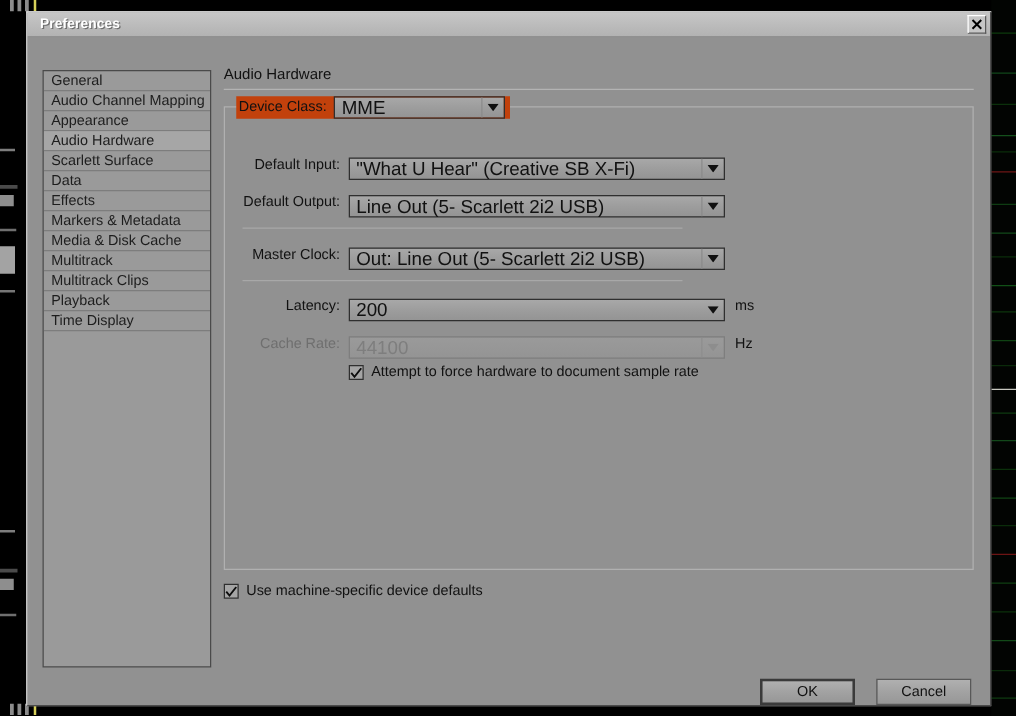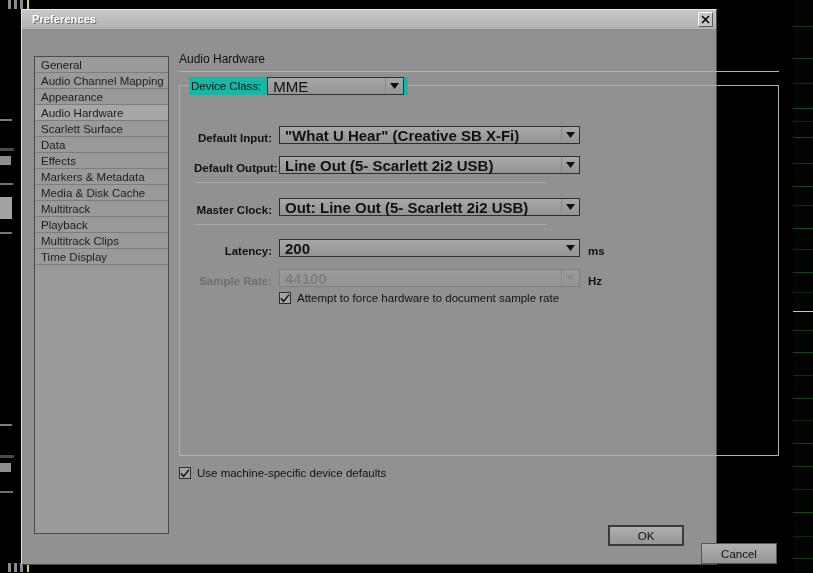--- a/index.html
+++ b/index.html
@@ -61,21 +61,21 @@
   .bottom-ticks {
     position: absolute;
     left: 8px; bottom: 0px;
     height: 10px;
   }
 
   
   #preferences-dialog {
     position: absolute;
     left: 21px; top: 9px;
-    width: 696px; height: 556px;
+    width: 772px; height: 556px;
     background: #919191;
     border-top: 1px solid #e8e8e8;
     border-left: 1px solid #e0e0e0;
     border-right: 1px solid #4e4e4e;
     border-bottom: 1px solid #4a4a4a;
     box-sizing: border-box;
   }
   .titlebar {
     position: relative;
     height: 19px;
@@ -163,39 +163,38 @@
     position: relative;
     width: 600px;
     height: 371px;
     border: 1px solid #b0b0b0;
     box-sizing: border-box;
   }
   .group-legend {
     position: absolute;
     left: 9px; top: -9px;
     height: 18px;
-    background: #14b8a6;
+    background: #c2410c;
     padding: 0 4px 0 2px;
     display: flex;
     align-items: center;
     gap: 6px;
     white-space: nowrap;
   }
   .group-legend .lbl {
     font-size: 11.5px;
     color: #111;
   }
 
   
   .form-row {
     position: absolute;
     display: flex;
-    align-items: flex-end;
+    align-items: flex-start;
     white-space: nowrap;
-    font-weight: bold;
   }
   .row-label {
     font-size: 11.5px;
     color: #111;
     text-align: right;
     margin-right: 7px;
   }
   .row-label.disabled { color: #6f6f6f; }
   .unit-label {
     font-size: 11.5px;
@@ -369,22 +368,22 @@
       <div class="category-item">General</div>
       <div class="category-item">Audio Channel Mapping</div>
       <div class="category-item">Appearance</div>
       <div class="category-item selected">Audio Hardware</div>
       <div class="category-item">Scarlett Surface</div>
       <div class="category-item">Data</div>
       <div class="category-item">Effects</div>
       <div class="category-item">Markers &amp; Metadata</div>
       <div class="category-item">Media &amp; Disk Cache</div>
       <div class="category-item">Multitrack</div>
+      <div class="category-item">Multitrack Clips</div>
       <div class="category-item">Playback</div>
-      <div class="category-item">Multitrack Clips</div>
       <div class="category-item">Time Display</div>
     </div>
 
     <div id="settings-pane">
 
       <div class="pane-title">Audio Hardware</div>
       <div class="pane-title-rule"></div>
 
       <div id="device-class-group">
 
@@ -447,21 +446,21 @@
             <span class="combo-arrow">
               <svg width="9" height="6" viewBox="0 0 9 6">
                   <path d="M0 0 L9 0 L4.5 6 Z" fill="#101010"></path>
                 </svg>
             </span>
           </div>
           <span class="unit-label">ms</span>
         </div>
 
         <div class="form-row" style="left:14px; top:183px;">
-          <span class="row-label disabled" style="width:78px;">Sample Rate:</span>
+          <span class="row-label disabled" style="width:78px;">Cache Rate:</span>
           <div class="combo disabled" style="width:301px;">
             <span class="combo-value">44100</span>
             <span class="combo-arrow">
               <svg width="9" height="6" viewBox="0 0 9 6">
                   <path d="M0 0 L9 0 L4.5 6 Z" fill="#8d8d8d"></path>
                 </svg>
             </span>
           </div>
           <span class="unit-label">Hz</span>
         </div>
@@ -481,21 +480,21 @@
         <span class="checkbox-box">
           <svg width="10" height="9" viewBox="0 0 10 9">
               <path d="M1 4.3 L3.6 7.4 L9 0.6" stroke="#0d0d0d" stroke-width="1.5" fill="none"></path>
             </svg>
         </span>
         <span class="checkbox-label">Use machine-specific device defaults</span>
       </div>
 
     </div>
 
-    <div class="dialog-button default" style="left:586px; top:495px;">
+    <div class="dialog-button default" style="left:586px; top:513px;">
       <span>OK</span>
     </div>
     <div class="dialog-button" style="left:679px; top:513px;">
       <span>Cancel</span>
     </div>
 
   </div>
 </div>
 
 </body></html>

